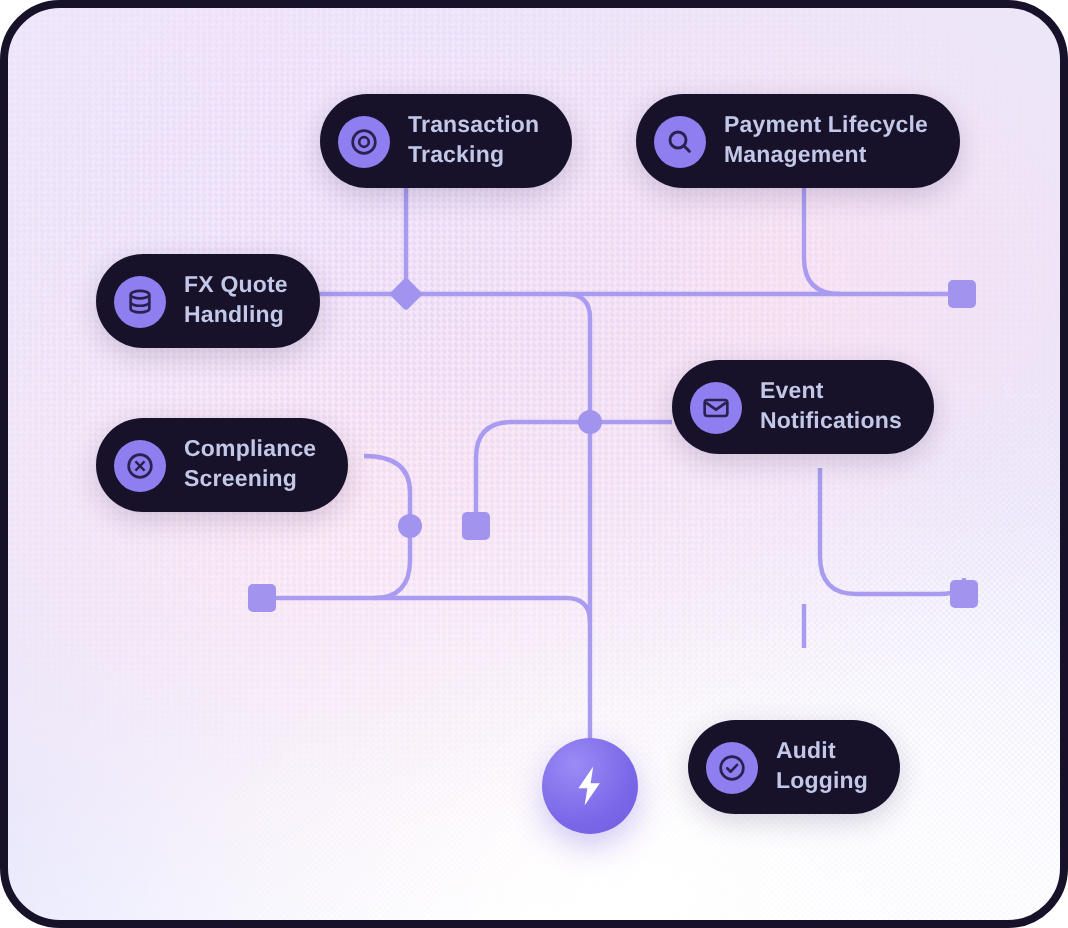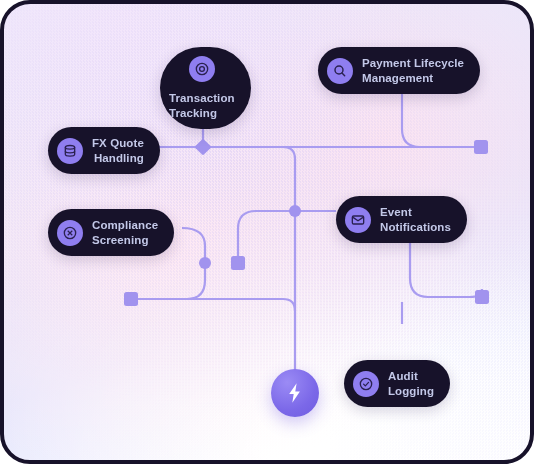--- a/index.html
+++ b/index.html
@@ -131,21 +131,21 @@
 
     <circle cx="295" cy="211" r="6" fill="#a193ee"></circle>
     <circle cx="205" cy="263" r="6" fill="#a193ee"></circle>
 
     <rect x="474" y="140" width="14" height="14" rx="2.5" fill="#a193ee"></rect>
     <rect x="475" y="290" width="14" height="14" rx="2.5" fill="#a193ee"></rect>
     <rect x="124" y="292" width="14" height="14" rx="2.5" fill="#a193ee"></rect>
     <rect x="231" y="256" width="14" height="14" rx="2.5" fill="#a193ee"></rect>
   </svg>
 
-  <div class="node" style="left:160px; top:47px;flex-direction:column;">
+  <div class="node" style="left:160px; top:47px;">
     <span class="ico">
       <svg width="16" height="16" viewBox="0 0 24 24" fill="none" stroke="#2a2150" stroke-width="2">
         <circle cx="12" cy="12" r="8.5"></circle>
           <circle cx="12" cy="12" r="3.6"></circle>
       </svg>
     </span>
     <span class="label">Transaction
 Tracking</span>
   </div>
 
@@ -153,21 +153,21 @@
     <span class="ico">
       <svg width="16" height="16" viewBox="0 0 24 24" fill="none" stroke="#2a2150" stroke-width="2.2" stroke-linecap="round">
         <circle cx="10.5" cy="10.5" r="6"></circle>
           <path d="M15 15 L19 19"></path>
       </svg>
     </span>
     <span class="label">Payment Lifecycle
 Management</span>
   </div>
 
-  <div class="node" style="left:48px; top:127px;text-align:right;">
+  <div class="node" style="left:48px; top:127px;">
     <span class="ico">
       <svg width="16" height="16" viewBox="0 0 24 24" fill="none" stroke="#2a2150" stroke-width="2">
         <ellipse cx="12" cy="6.5" rx="7" ry="2.8"></ellipse>
         <path d="M5 6.5 V12 c0 1.55 3.13 2.8 7 2.8 s7 -1.25 7 -2.8 V6.5"></path>
         <path d="M5 12 V17 c0 1.55 3.13 2.8 7 2.8 s7 -1.25 7 -2.8 V12"></path>
       </svg>
     </span>
     <span class="label">FX Quote
 Handling</span>
   </div>
@@ -176,21 +176,21 @@
     <span class="ico">
       <svg width="16" height="16" viewBox="0 0 24 24" fill="none" stroke="#2a2150" stroke-width="2">
         <circle cx="12" cy="12" r="8.5"></circle>
         <path d="M8.6 8.6 L15.4 15.4 M15.4 8.6 L8.6 15.4" stroke-width="1.8"></path>
       </svg>
     </span>
     <span class="label">Compliance
 Screening</span>
   </div>
 
-  <div class="node" style="left:336px; top:196px;">
+  <div class="node" style="left:336px; top:180px;">
     <span class="ico">
       <svg width="16" height="16" viewBox="0 0 24 24" fill="none" stroke="#2a2150" stroke-width="2" stroke-linejoin="round">
         <rect x="3.5" y="6" width="17" height="12" rx="2"></rect>
         <path d="M4.5 8 L12 13.2 L19.5 8"></path>
       </svg>
     </span>
     <span class="label">Event
 Notifications</span>
   </div>
 

